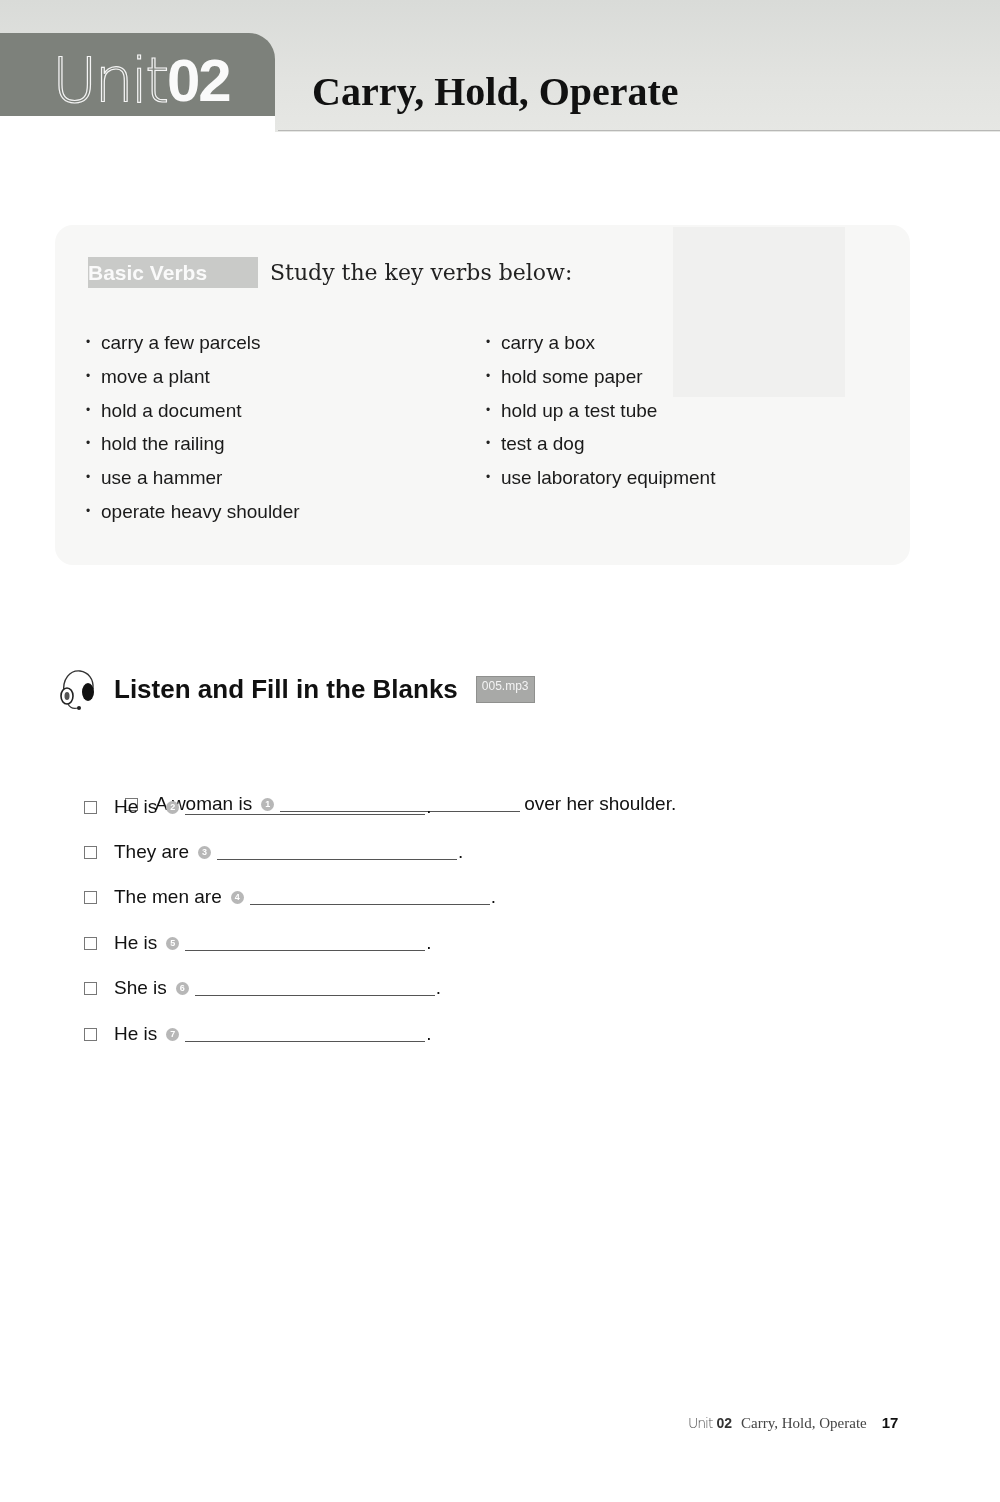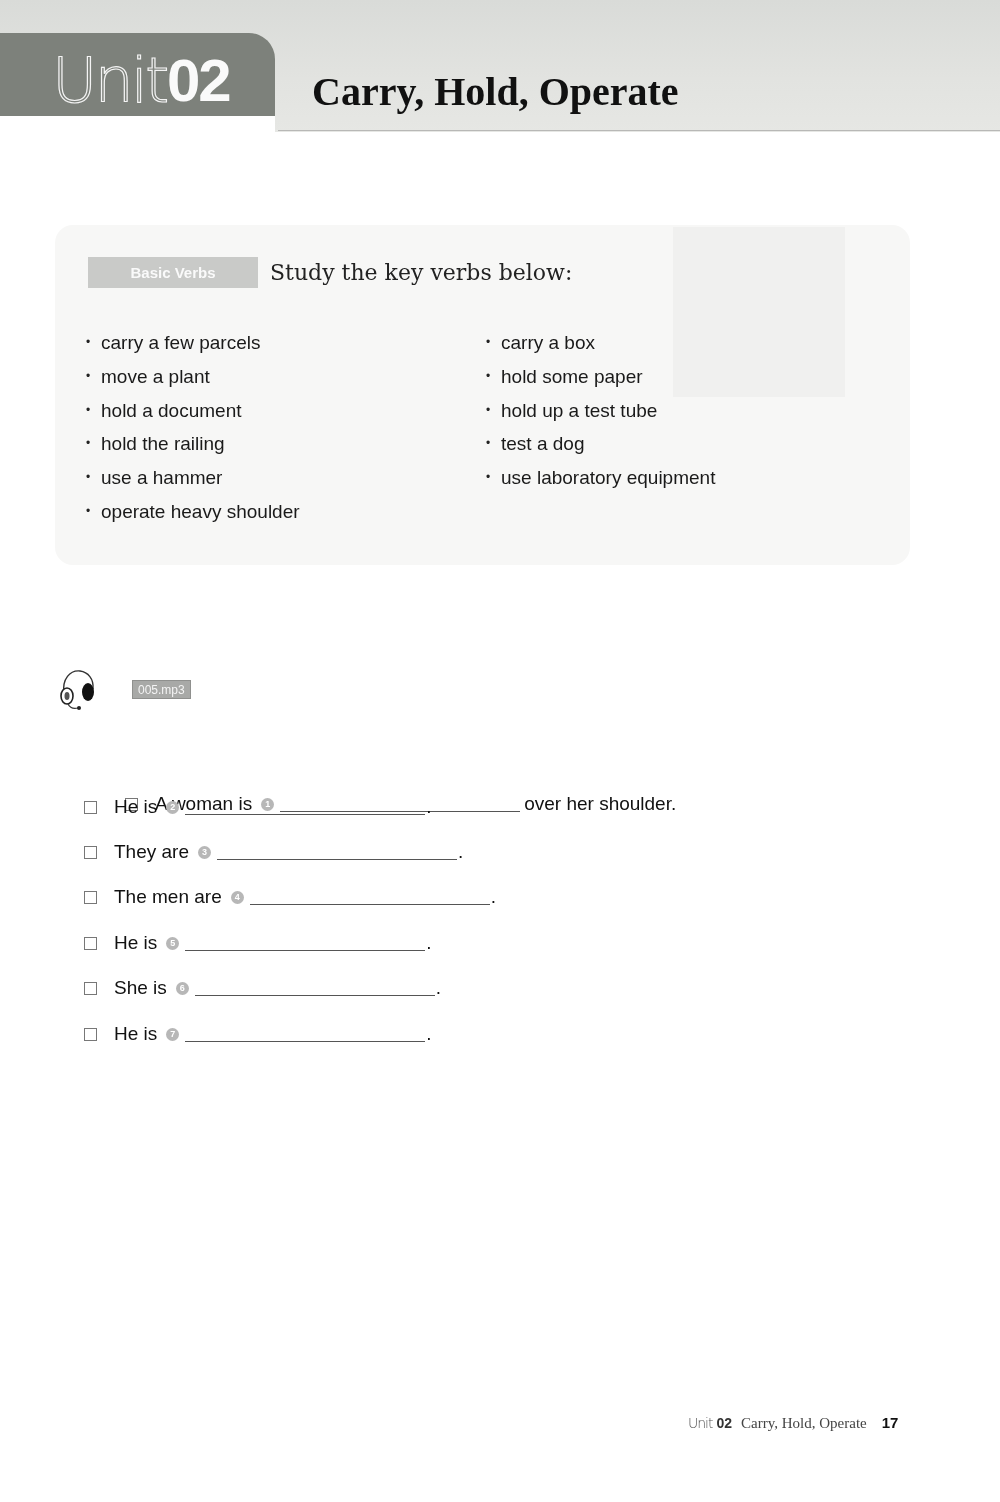--- a/index.html
+++ b/index.html
@@ -19,35 +19,35 @@
       font-weight: 700; font-size: 60px; color: #fafafa; letter-spacing: -2px; line-height: 80px; }
     .unit-title { position: absolute; left: 312px; top: 66px; font-family: "Liberation Serif", serif;
       font-weight: 700; font-size: 40px; color: #111; line-height: 52px; }
     .band-rule { position: absolute; left: 278px; top: 130px; width: 722px; height: 1px; background: #b8b8b6; }
 
     
     .verbs-box { position: absolute; left: 55px; top: 225px; width: 855px; height: 340px;
       background: #f7f7f6; border-radius: 18px; }
     .verbs-ghost { position: absolute; left: 673px; top: 227px; width: 172px; height: 170px; background: #f0f0ef; }
     .verbs-tag { position: absolute; left: 88px; top: 257px; width: 170px; height: 31px; background: #c9cac8;
-      color: #fafafa; font-weight: 700; font-size: 15px; line-height: 31px; text-align: center; letter-spacing: 0px; }
+      color: #fafafa; font-weight: 700; font-size: 21px; line-height: 31px; text-align: left; letter-spacing: 0px; }
     .verbs-intro { position: absolute; left: 270px; top: 258px; font-family: "DejaVu Serif", serif;
       font-size: 22px; color: #222; line-height: 30px; }
     .verb-col { position: absolute; top: 326px; list-style: none; }
     .verb-col.left { left: 86px; }
     .verb-col.right { left: 486px; }
     .verb-col li { height: 33.8px; font-size: 19px; line-height: 33.8px; color: #1a1a1a; display: flex; }
     .verb-col li .dot { width: 15px; font-size: 12px; color: #222; }
 
     
     .listen-head { position: absolute; left: 58px; top: 666px; height: 46px; display: flex; align-items: center; }
     .headphones-icon { width: 40px; height: 44px; margin-right: 16px; }
     .listen-title { font-weight: 700; font-size: 26px; color: #111; line-height: 46px; }
     .mp3-badge { margin-left: 18px; background: #a8a9a7; color: #f4f4f4; font-size: 12px;
-      padding: 1px 5px; border: 1px solid #8f908e; height: 19px; line-height: 16px; }
+      padding: 1px 5px; border: 1px solid #8f908e; height: 27px; line-height: 16px; }
 
     .blank-row { position: absolute; left: 84px; height: 28px; display: flex; align-items: center; font-size: 19px; color: #111; }
     .blank-row .checkbox { width: 13px; height: 13px; border: 1px solid #777; margin-right: 17px; background: #fff; flex: none; }
     .blank-row .num-marker { width: 13px; height: 13px; border-radius: 50%; background: #b7b7b7; color: #fff;
       font-size: 9px; line-height: 13px; text-align: center; font-weight: 700; margin: 0 6px 0 9px; flex: none; }
     .blank-row .blank-line { height: 1px; border-bottom: 1px solid #555; align-self: flex-end; margin-bottom: 6px; }
     .blank-row .after { margin-left: 4px; }
 
     
     .footer { position: absolute; left: 688px; top: 1414px; height: 28px; display: flex; align-items: baseline; }
@@ -125,20 +125,21 @@
 
 <div class="listen-head">
   <svg class="headphones-icon" viewBox="0 0 40 44">
     <path d="M6 26 C4 12 12 3 22 4 C30 5 36 12 35 22" fill="none" stroke="#333" stroke-width="1.4"></path>
     <ellipse cx="9" cy="29" rx="6" ry="8" fill="#fff" stroke="#222" stroke-width="1.6"></ellipse>
     <ellipse cx="9" cy="29" rx="2.5" ry="4" fill="#555"></ellipse>
     <ellipse cx="30" cy="25" rx="6" ry="9" fill="#111"></ellipse>
     <path d="M10 37 C12 41 16 42 20 41" fill="none" stroke="#333" stroke-width="1.2"></path>
     <circle cx="21" cy="41" r="2" fill="#222"></circle>
   </svg>
+  <span class="listen-title">Listen and Fill in the Blanks</span>
   <span class="mp3-badge">005.mp3</span>
 </div>
 
 <div class="blank-row" style="top:790px;padding-left:41px;">
   <span class="checkbox"></span>
   <span>A woman is</span>
   <span class="num-marker">1</span>
   <span class="blank-line" style="width:240px;"></span>
   <span class="after">over her shoulder.</span>
 </div>

